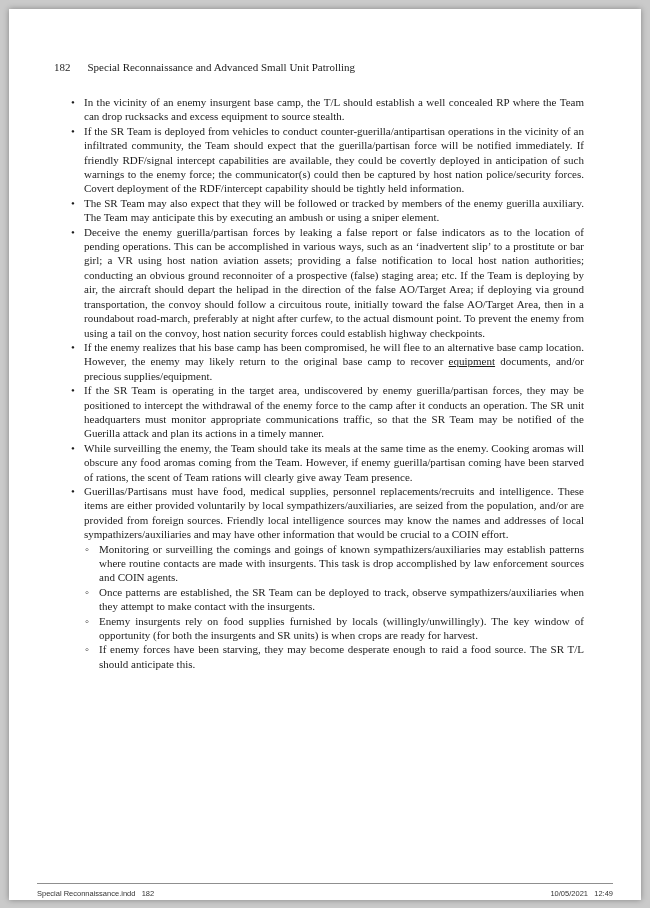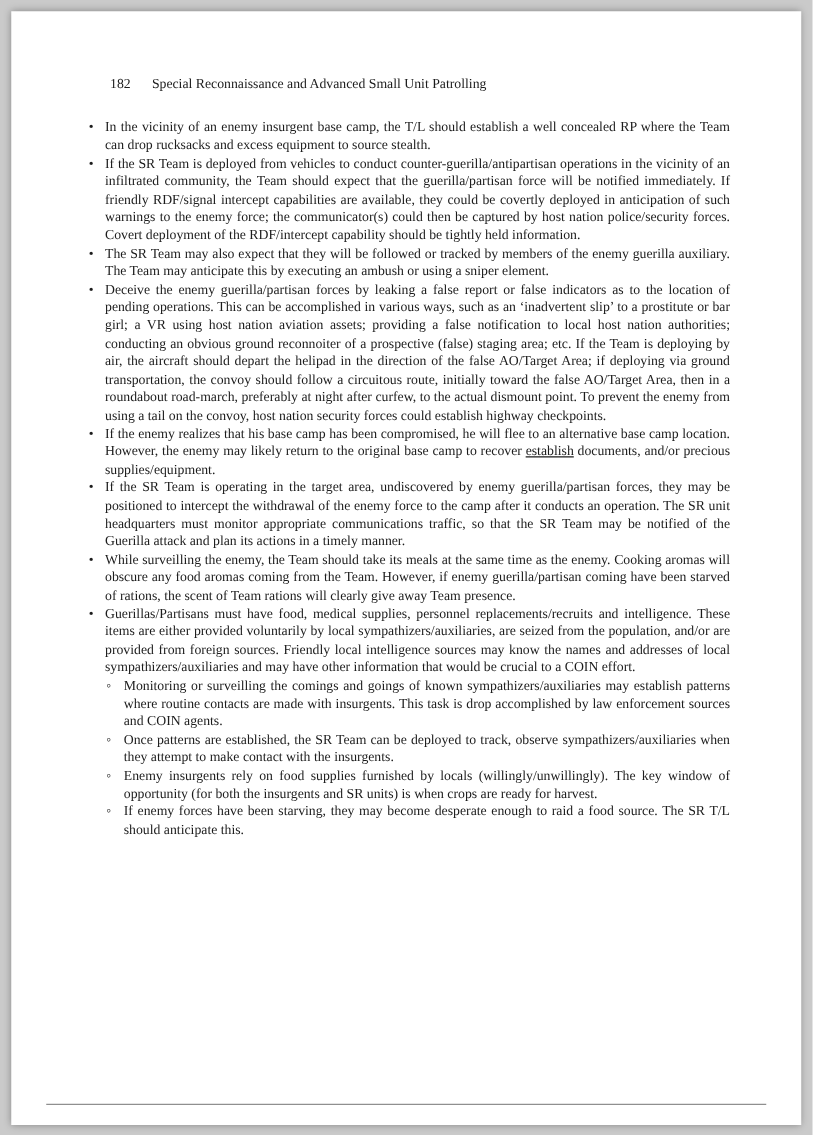--- a/index.html
+++ b/index.html
@@ -12,21 +12,21 @@
     overflow: hidden;
   }
   .page {
     position: absolute; left: 9px; top: 9px;
     width: 632px; height: 891px;
     background: #ffffff;
     box-shadow: 0 0 6px rgba(0,0,0,0.35);
     overflow: hidden;
   }
   .header {
-    position: absolute; left: 79px; right: 58px; top: 52px;
+    position: absolute; left: 45px; right: 58px; top: 52px;
     font-size: 11px; color: #1c1c1c;
     white-space: nowrap;
   }
   .header .pagenum { margin-right: 17px; }
   .content {
     position: absolute; left: 62px; top: 86px;
     width: 513px;
     font-size: 11px; line-height: 14.4px;
     color: #1c1c1c;
   }
@@ -69,21 +69,21 @@
       <div class="bullet level-1">
         <span class="marker">•</span>
         <span class="text"><span>The SR Team may also expect that they will be followed or tracked by members of the enemy guerilla auxiliary. The Team may anticipate this by executing an ambush or using a sniper element.</span></span>
       </div>
       <div class="bullet level-1">
         <span class="marker">•</span>
         <span class="text"><span>Deceive the enemy guerilla/partisan forces by leaking a false report or false indicators as to the location of pending operations. This can be accomplished in various ways, such as an ‘inadvertent slip’ to a prostitute or bar girl; a VR using host nation aviation assets; providing a false notification to local host nation authorities; conducting an obvious ground reconnoiter of a prospective (false) staging area; etc. If the Team is deploying by air, the aircraft should depart the helipad in the direction of the false AO/Target Area; if deploying via ground transportation, the convoy should follow a circuitous route, initially toward the false AO/Target Area, then in a roundabout road-march, preferably at night after curfew, to the actual dismount point. To prevent the enemy from using a tail on the convoy, host nation security forces could establish highway checkpoints.</span></span>
       </div>
       <div class="bullet level-1">
         <span class="marker">•</span>
-        <span class="text"><span>If the enemy realizes that his base camp has been compromised, he will flee to an alternative base camp location. However, the enemy may likely return to the original base camp to recover </span><u>establish</u><span> documents, and/or precious supplies/equipment.</span></span>
+        <span class="text"><span>If the enemy realizes that his base camp has been compromised, he will flee to an alternative base camp location. However, the enemy may likely return to the original base camp to recover </span><u>equipment</u><span> documents, and/or precious supplies/equipment.</span></span>
       </div>
       <div class="bullet level-1">
         <span class="marker">•</span>
         <span class="text"><span>If the SR Team is operating in the target area, undiscovered by enemy guerilla/partisan forces, they may be positioned to intercept the withdrawal of the enemy force to the camp after it conducts an operation. The SR unit headquarters must monitor appropriate communications traffic, so that the SR Team may be notified of the Guerilla attack and plan its actions in a timely manner.</span></span>
       </div>
       <div class="bullet level-1">
         <span class="marker">•</span>
         <span class="text"><span>While surveilling the enemy, the Team should take its meals at the same time as the enemy. Cooking aromas will obscure any food aromas coming from the Team. However, if enemy guerilla/partisan coming have been starved of rations, the scent of Team rations will clearly give away Team presence.</span></span>
       </div>
       <div class="bullet level-1">
@@ -103,14 +103,18 @@
         <span class="text"><span>Enemy insurgents rely on food supplies furnished by locals (willingly/unwillingly). The key window of opportunity (for both the insurgents and SR units) is when crops are ready for harvest.</span></span>
       </div>
       <div class="bullet level-2">
         <span class="marker">◦</span>
         <span class="text"><span>If enemy forces have been starving, they may become desperate enough to raid a food source. The SR T/L should anticipate this.</span></span>
       </div>
     </div>
 
   <div class="footer-rule"></div>
 
+  <div class="footer">
+    <span>Special Reconnaissance.indd   182</span>
+    <span>10/05/2021   12:49</span>
+  </div>
 
 </div>
 
 </body></html>

